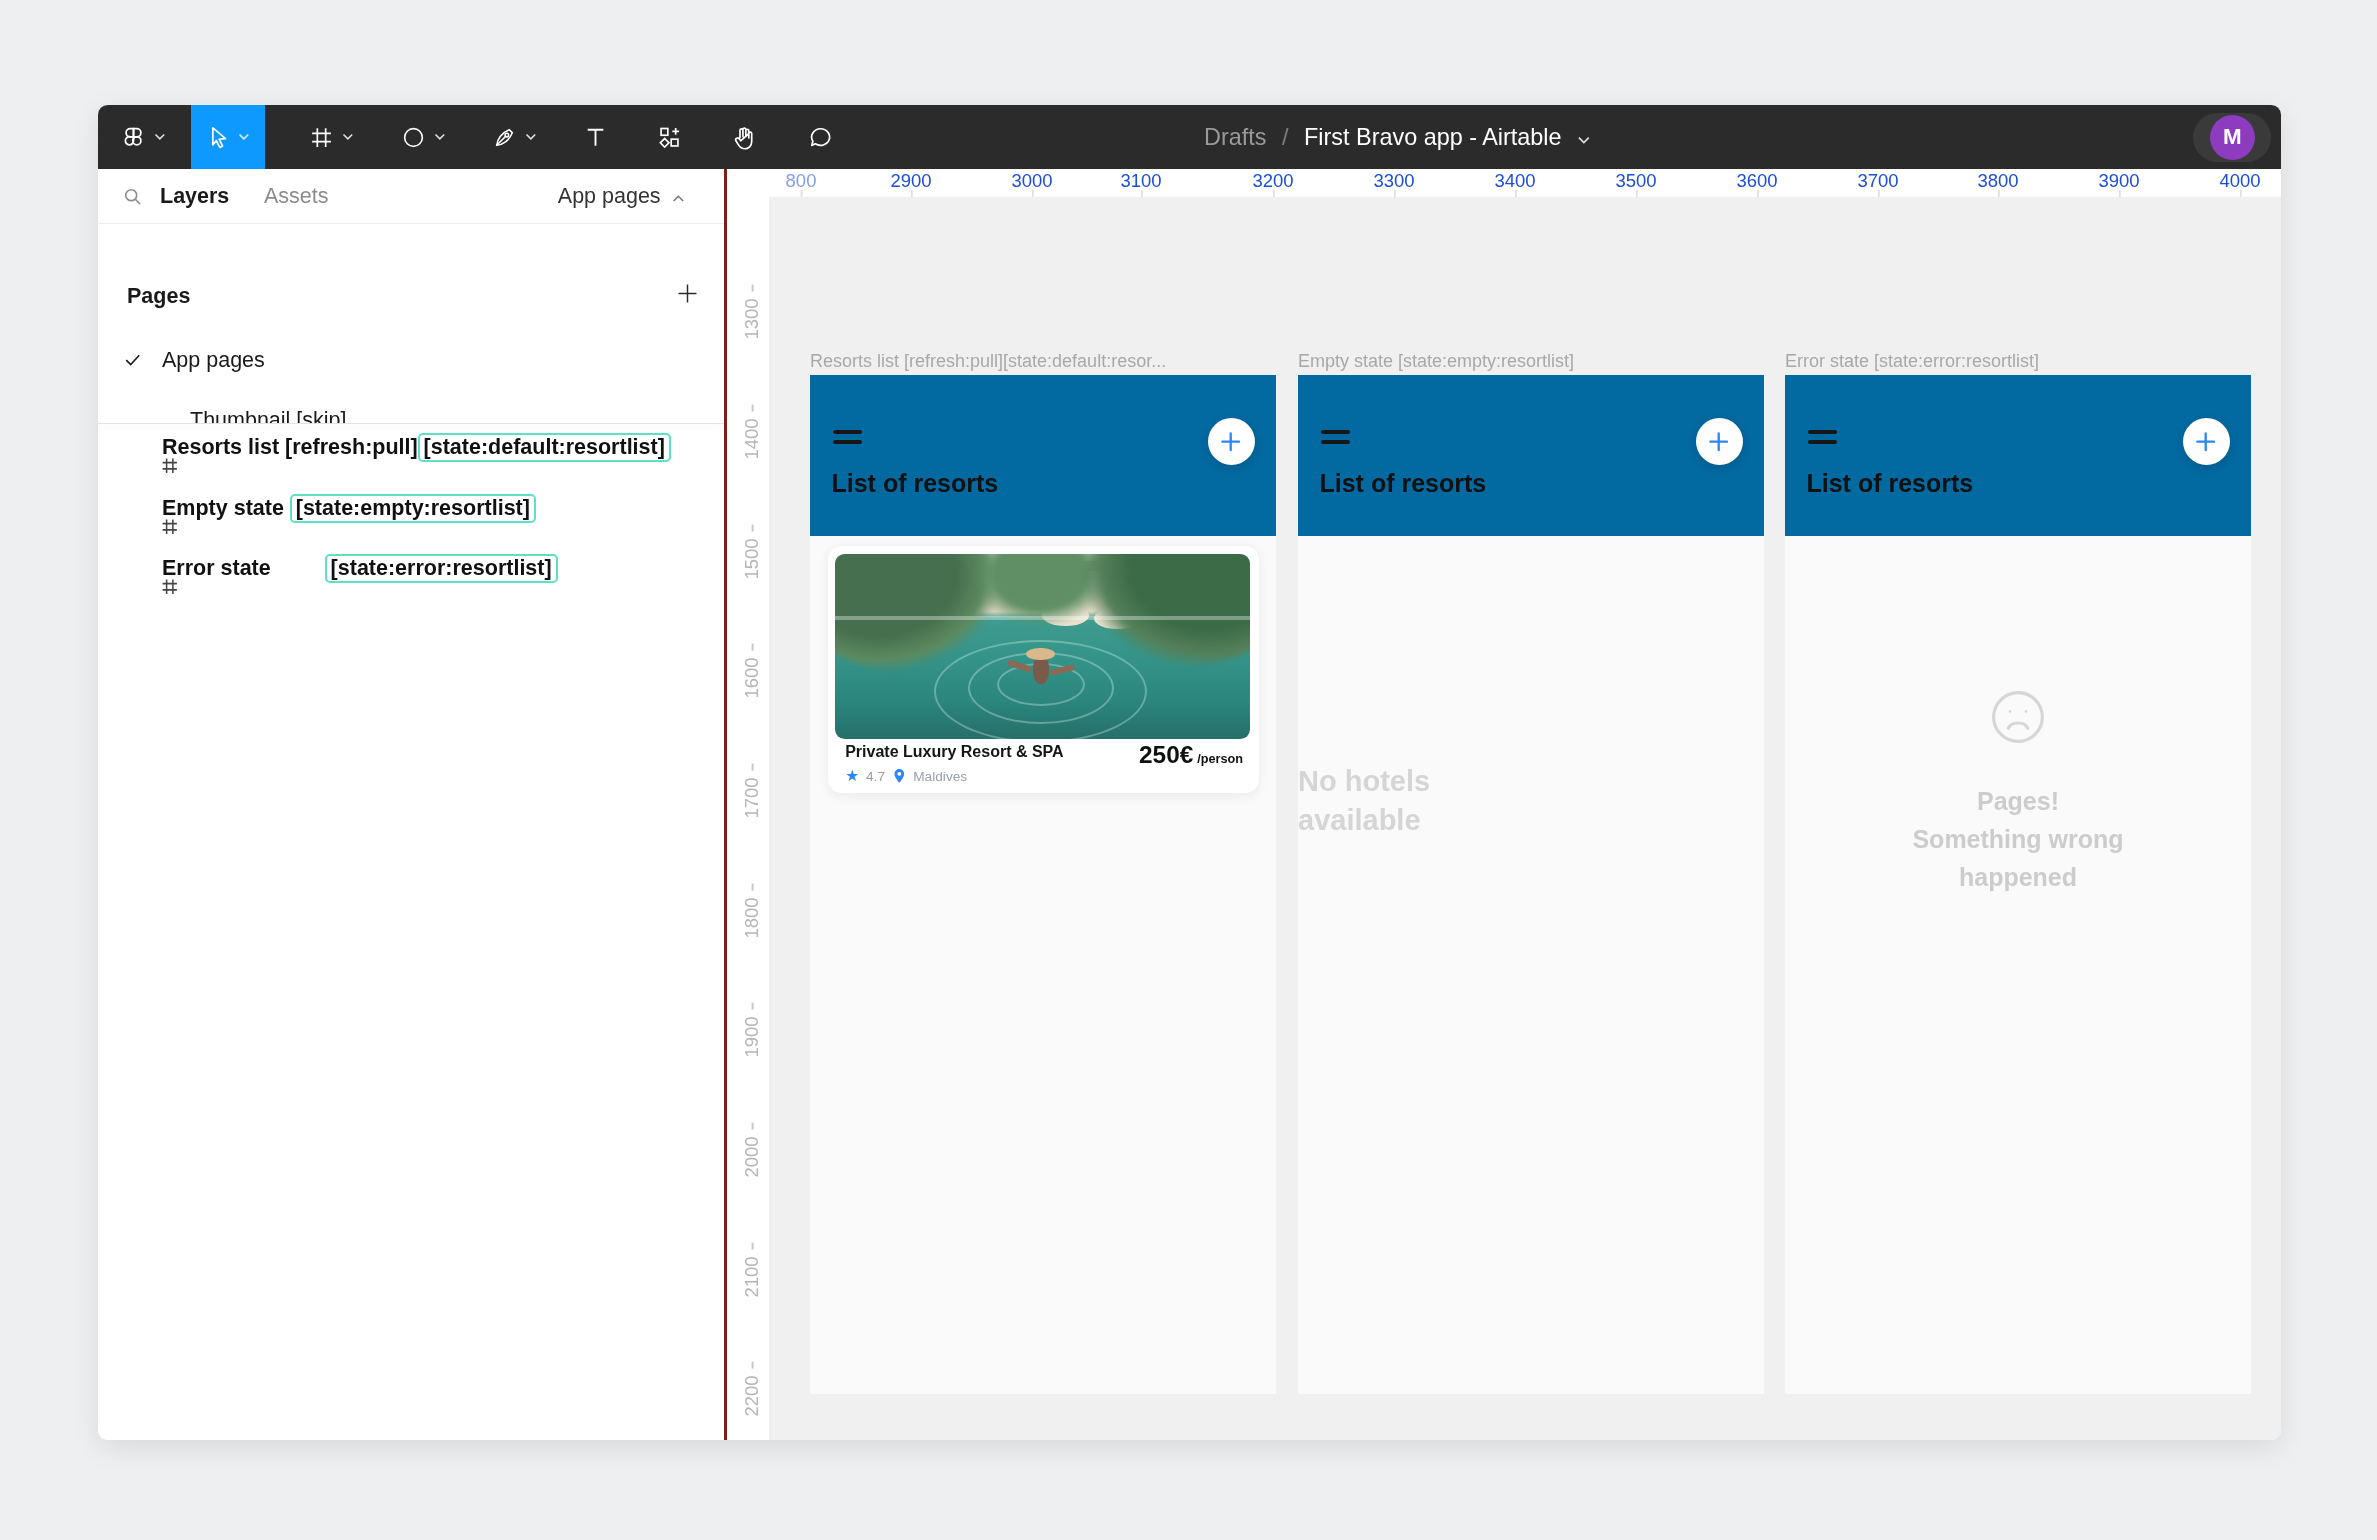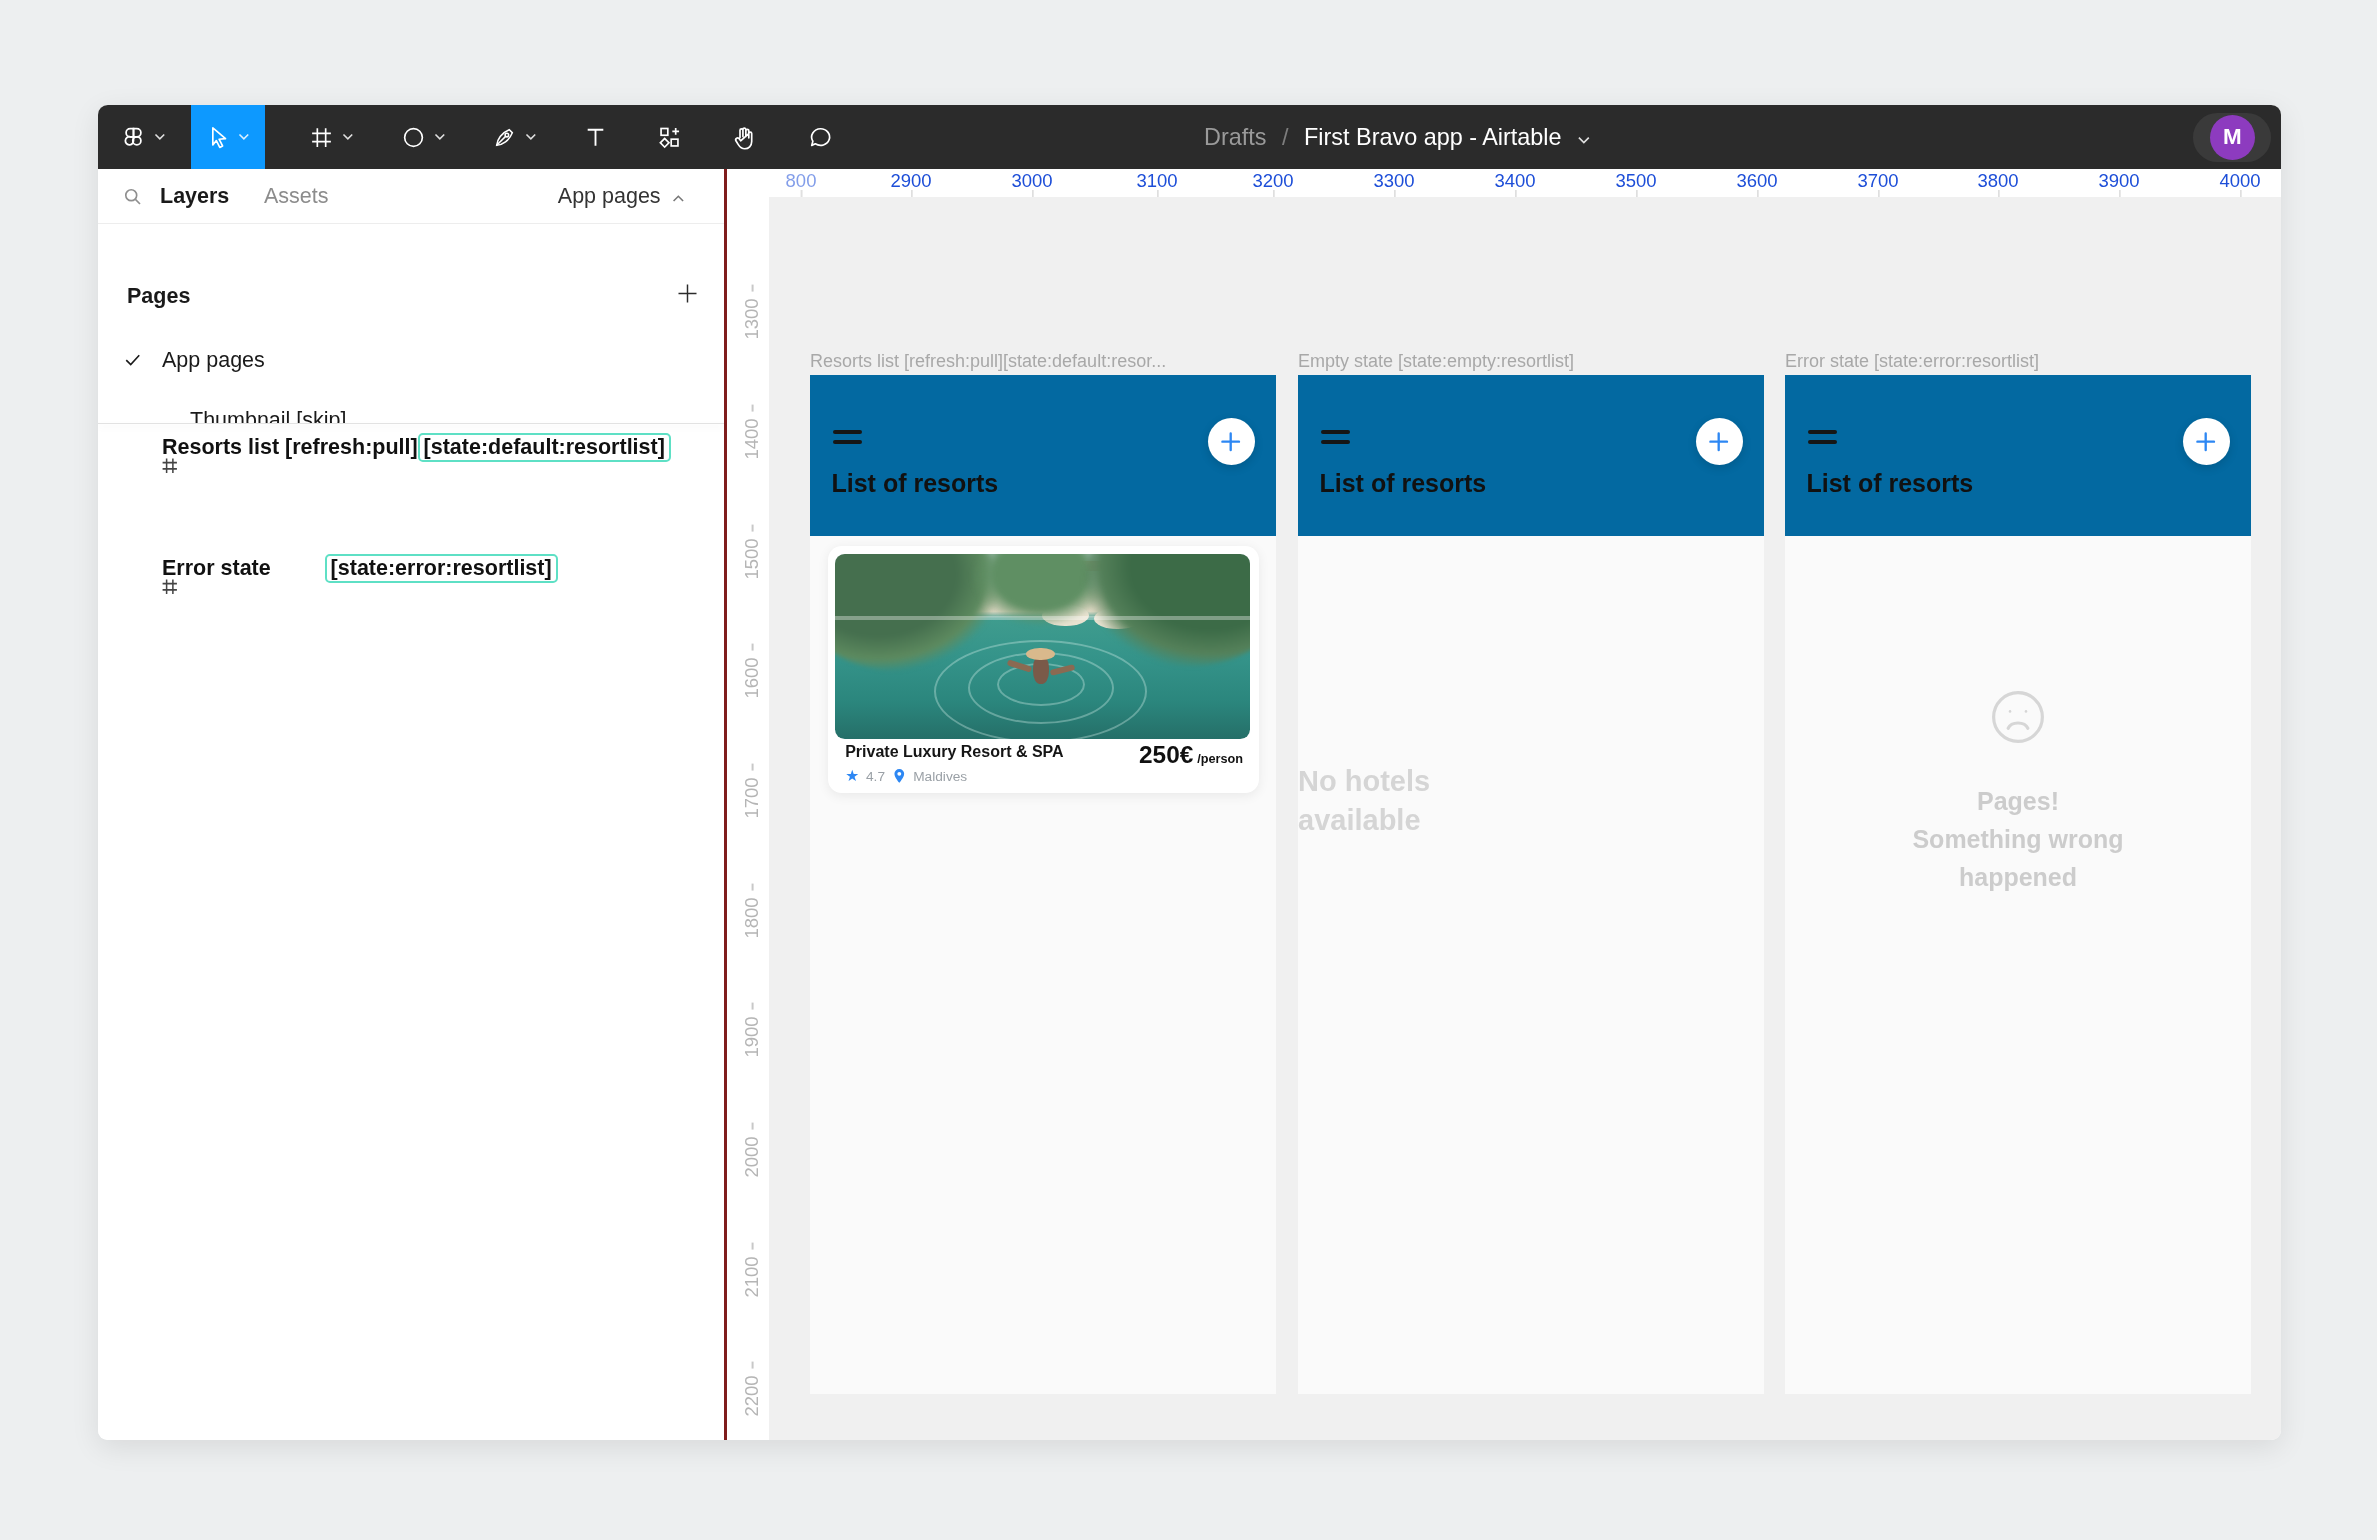--- a/index.html
+++ b/index.html
@@ -306,35 +306,43 @@
     <div id="panel-divider"></div>
 
     <div class="layer-row" style="top:261px;">
       <span class="hash">
         <svg width="21.5" height="21.5" viewBox="0 0 24 24" stroke="#444" stroke-width="1.7">
             <path d="M8.5 4v16M15.5 4v16M4 8.5h16M4 15.5h16"></path>
           </svg>
       </span>
       <span class="lname">Resorts list [refresh:pull]</span><span class="tag-chip">[state:default:resortlist]</span>
     </div>
+    <div class="layer-row" style="top:322px;">
+      <span class="hash">
+        <svg width="21.5" height="21.5" viewBox="0 0 24 24" stroke="#444" stroke-width="1.7">
+            <path d="M8.5 4v16M15.5 4v16M4 8.5h16M4 15.5h16"></path>
+          </svg>
+      </span>
+      <span class="lname">Empty state </span><span class="tag-chip">[state:empty:resortlist]</span>
+    </div>
     <div class="layer-row" style="top:382px;gap:48px;">
       <span class="hash">
         <svg width="21.5" height="21.5" viewBox="0 0 24 24" stroke="#444" stroke-width="1.7">
             <path d="M8.5 4v16M15.5 4v16M4 8.5h16M4 15.5h16"></path>
           </svg>
       </span>
       <span class="lname">Error state </span><span class="tag-chip">[state:error:resortlist]</span>
     </div>
   </div>
 
   <div id="h-ruler">
     <span class="h-num clipped" style="left:32px;">800</span>
     <span class="h-num" style="left:142px;">2900</span>
     <span class="h-num" style="left:263px;">3000</span>
-    <span class="h-num" style="left:388px;">3100</span>
+    <span class="h-num" style="left:372px;">3100</span>
     <span class="h-num" style="left:504px;">3200</span>
     <span class="h-num" style="left:625px;">3300</span>
     <span class="h-num" style="left:746px;">3400</span>
     <span class="h-num" style="left:867px;">3500</span>
     <span class="h-num" style="left:988px;">3600</span>
     <span class="h-num" style="left:1109px;">3700</span>
     <span class="h-num" style="left:1229px;">3800</span>
     <span class="h-num" style="left:1350px;">3900</span>
     <span class="h-num" style="left:1471px;">4000</span>
   </div>

